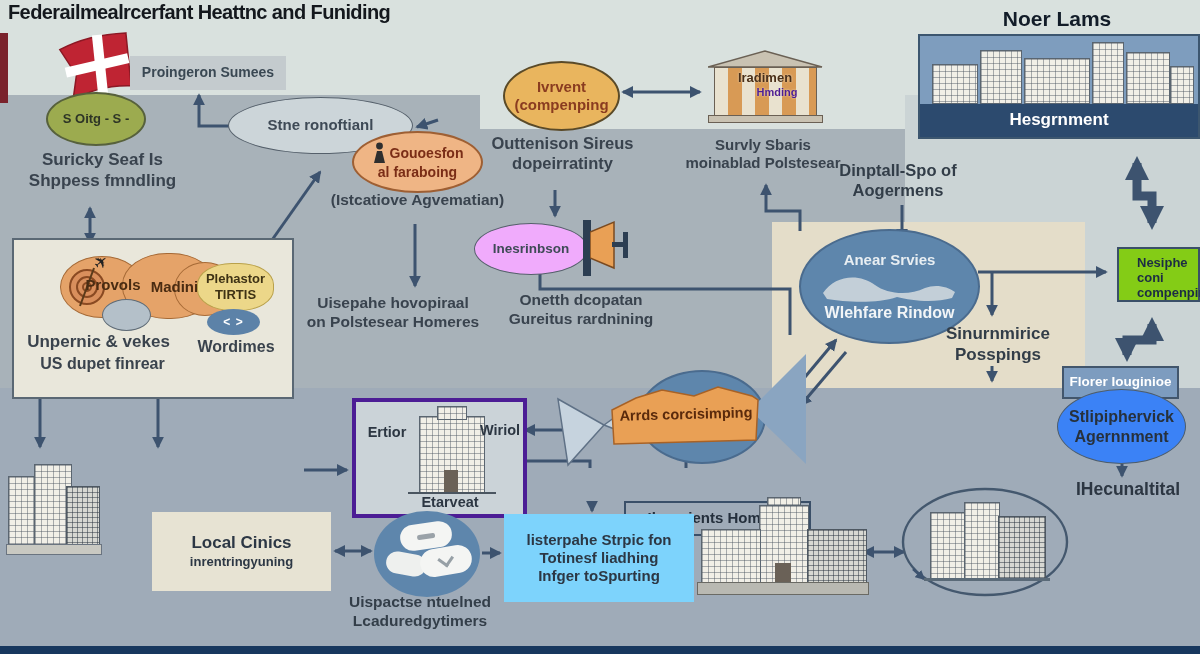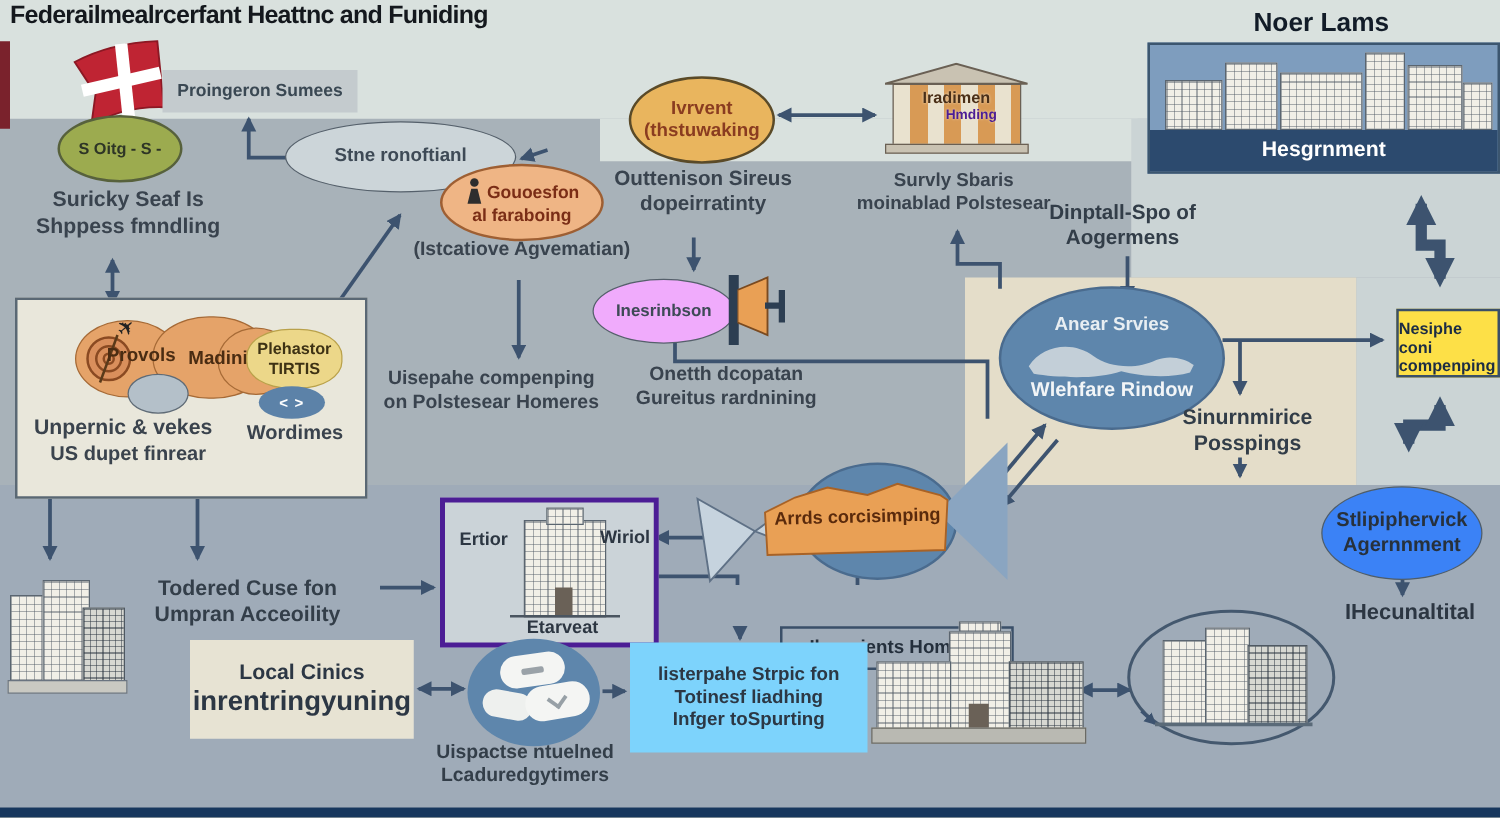--- a/index.html
+++ b/index.html
@@ -121,21 +121,21 @@
       </svg>
       <span class="lbl" style="font-size:14px;color:#7a2d16;">Gouoesfon</span>
     </div>
     <div class="lbl" style="font-size:14px;color:#7a2d16;">al faraboing</div>
   </div>
 
   <div class="abs lbl" style="left:325px;top:191px;width:185px;font-size:15.5px;">(Istcatiove Agvematian)</div>
 
   <div class="abs oval" style="left:503px;top:61px;width:113px;height:66px;background:#e9b55e;border:2px solid #5a4a28;">
     <div class="lbl" style="font-size:15px;color:#8a3c20;">Ivrvent</div>
-    <div class="lbl" style="font-size:15px;color:#8a3c20;">(thstuwaking</div>
+    <div class="lbl" style="font-size:15px;color:#8a3c20;">(compenping</div>
   </div>
 
   <div class="abs" style="left:708px;top:50px;width:115px;height:74px;">
     <svg class="abs" style="left:0;top:0;" width="115" height="18" viewBox="0 0 115 18">
       <polygon points="0,17 57,1 114,17" fill="#c9c2b2" stroke="#6a6054" stroke-width="1.5"></polygon>
     </svg>
     <div class="abs" style="left:6px;top:17px;width:101px;height:48px;border:1px solid #6a6054;
          background:repeating-linear-gradient(90deg,#e9e2cf 0 13px,#d89a55 13px 27px);"></div>
     <div class="abs" style="left:0;top:65px;width:113px;height:6px;background:#c9c2b2;border:1px solid #6a6054;"></div>
     <div class="abs" style="left:8px;top:20px;width:98px;text-align:center;">
@@ -192,21 +192,21 @@
     <div class="abs" style="left:88px;top:59px;width:47px;height:30px;background:#b4c0c9;border:1.5px solid #5f6b76;border-radius:50%;"></div>
     <div class="abs oval" style="left:193px;top:69px;width:53px;height:26px;background:#5c82a8;">
       <div style="font-size:12px;font-weight:bold;color:#ffffff;letter-spacing:1px;">&lt; &gt;</div>
     </div>
     <div class="abs lbl" style="left:2px;top:92px;width:165px;font-size:17px;color:#3a434d;">Unpernic &amp; vekes</div>
     <div class="abs lbl" style="left:6px;top:114px;width:165px;font-size:16px;color:#3a434d;">US dupet finrear</div>
     <div class="abs lbl" style="left:172px;top:97px;width:100px;font-size:16px;color:#3a434d;">Wordimes</div>
   </div>
 
   <div class="abs" style="left:288px;top:294px;width:210px;">
-    <div class="lbl" style="font-size:15.5px;">Uisepahe compenping</div>
+    <div class="lbl" style="font-size:15.5px;">Uisepahe hovopiraal</div>
     <div class="lbl" style="font-size:15.5px;">on Polstesear Homeres</div>
   </div>
 
   <div class="abs oval" style="left:474px;top:223px;width:112px;height:50px;background:#f0abfc;border:1.5px solid #55606b;">
     <div class="lbl" style="font-size:13.5px;color:#3e4a56;">Inesrinbson</div>
   </div>
   <div class="abs" style="left:583px;top:220px;width:8px;height:56px;background:#2c3e52;"></div>
   <svg class="abs" style="left:590px;top:220px;" width="26" height="50" viewBox="0 0 26 50">
     <polygon points="0,12 24,2 24,48 0,38" fill="#e9a055" stroke="#7a4a20" stroke-width="1.5"></polygon>
   </svg>
@@ -224,25 +224,28 @@
   <div class="abs" style="left:486px;top:291px;width:190px;">
     <div class="lbl" style="font-size:15.5px;">Onetth dcopatan</div>
     <div class="lbl" style="font-size:15.5px;">Gureitus rardnining</div>
   </div>
 
   <div class="abs" style="left:928px;top:324px;width:140px;">
     <div class="lbl" style="font-size:17px;color:#323d48;">Sinurnmirice</div>
     <div class="lbl" style="font-size:17px;color:#323d48;">Posspings</div>
   </div>
 
-  <div class="abs" style="left:1117px;top:247px;width:83px;height:55px;background:#fde047;border:2px solid #3a4f68;padding:6px 0 0 0;box-sizing:border-box;">
+  <div class="abs" style="left:1117px;top:247px;width:83px;height:55px;background:#84cc16;border:2px solid #3a4f68;padding:6px 0 0 18px;box-sizing:border-box;">
     <div style="font-size:13px;font-weight:bold;color:#1c2c44;">Nesiphe coni</div>
     <div style="font-size:13px;font-weight:bold;color:#1c2c44;">compenping</div>
   </div>
 
+  <div class="abs box" style="left:1062px;top:366px;width:113px;height:29px;background:#7d9cbf;border:2px solid #42566c;">
+    <div class="lbl" style="font-size:13.5px;color:#ffffff;">Florer Iouginioe</div>
+  </div>
 
   <div class="abs oval" style="left:1057px;top:389px;width:127px;height:73px;background:#3b82f6;border:1.5px solid #4e5d6a;">
     <div class="lbl" style="font-size:16px;color:#27313c;">Stlipiphervick</div>
     <div class="lbl" style="font-size:16px;color:#27313c;">Agernnment</div>
   </div>
 
   <div class="abs lbl" style="left:1058px;top:479px;width:140px;font-size:17.5px;color:#2c3642;">IHecunaltital</div>
 
   <svg class="abs" style="left:556px;top:383px;" width="104" height="92" viewBox="0 0 104 92">
     <polygon points="2,16 48,42 12,82" fill="#c6d3de" stroke="#5f7186" stroke-width="1.5"></polygon>
@@ -260,45 +263,41 @@
   <div class="abs" style="left:352px;top:398px;width:167px;height:112px;background:#cbd3d8;border:4px solid #4c1d95;">
     <div class="abs grid" style="left:63px;top:14px;width:64px;height:76px;"></div>
     <div class="abs grid" style="left:81px;top:4px;width:28px;height:12px;"></div>
     <div class="abs" style="left:88px;top:68px;width:14px;height:22px;background:#6a6157;"></div>
     <div class="abs" style="left:52px;top:90px;width:88px;height:2px;background:#4a5560;"></div>
     <div class="abs lbl" style="left:2px;top:22px;width:58px;font-size:14.5px;color:#2c3642;">Ertior</div>
     <div class="abs lbl" style="left:122px;top:20px;width:44px;font-size:14.5px;color:#2c3642;">Wiriol</div>
     <div class="abs lbl" style="left:34px;top:92px;width:120px;font-size:14.5px;color:#2c3642;">Etarveat</div>
   </div>
 
-  <div class="abs" style="left:92px;top:461px;width:212px;">
-    <div class="lbl" style="font-size:17px;color:#333e49;">Todered Cuse fon</div>
-    <div class="lbl" style="font-size:17px;color:#333e49;">Umpran Acceoility</div>
-  </div>
 
   <div class="abs" style="left:6px;top:456px;width:96px;height:100px;">
     <div class="abs grid" style="left:2px;top:20px;width:30px;height:68px;"></div>
     <div class="abs grid" style="left:28px;top:8px;width:36px;height:80px;"></div>
     <div class="abs gridd" style="left:60px;top:30px;width:32px;height:58px;"></div>
     <div class="abs" style="left:0;top:88px;width:94px;height:9px;background:#c9c9c2;border:1px solid #6a7480;"></div>
   </div>
 
   <div class="abs box" style="left:624px;top:469px;width:183px;height:31px;border:2.5px solid #3a4f68;margin-top:32px;">
     <div class="lbl" style="font-size:15px;color:#242f3c;">Ihqupients Homptal</div>
   </div>
 
   <div class="abs box" style="left:504px;top:514px;width:190px;height:88px;background:#7dd3fc;">
     <div class="lbl" style="font-size:15px;color:#2c3744;">listerpahe Strpic fon</div>
     <div class="lbl" style="font-size:15px;color:#2c3744;">Totinesf liadhing</div>
     <div class="lbl" style="font-size:15px;color:#2c3744;">Infger toSpurting</div>
   </div>
 
   <div class="abs box" style="left:152px;top:512px;width:179px;height:79px;background:#e7e3d3;">
     <div class="lbl" style="font-size:17px;color:#2c3744;">Local Cinics</div>
-    <div class="lbl" style="font-size:22px;color:#2c3744;">inrentringyuning</div>
+    <div class="lbl" style="font-size:13px;color:#2c3744;">inrentringyuning</div>
   </div>
 
   <div class="abs" style="left:374px;top:511px;width:106px;height:86px;background:#5e86ac;border-radius:50%;">
     <div class="abs" style="left:26px;top:12px;width:52px;height:26px;background:#f4f5f3;border-radius:14px;transform:rotate(-8deg);display:flex;align-items:center;justify-content:center;">
       <div style="width:18px;height:5px;background:#9aa2a8;border-radius:2px;"></div>
     </div>
     <div class="abs" style="left:12px;top:42px;width:40px;height:22px;background:#eef0ee;border-radius:12px;transform:rotate(10deg);"></div>
     <div class="abs" style="left:46px;top:36px;width:52px;height:28px;background:#f4f5f3;border-radius:15px;transform:rotate(-10deg);display:flex;align-items:center;justify-content:center;">
       <span class="chev" style="margin-top:-4px;"></span>
     </div>

